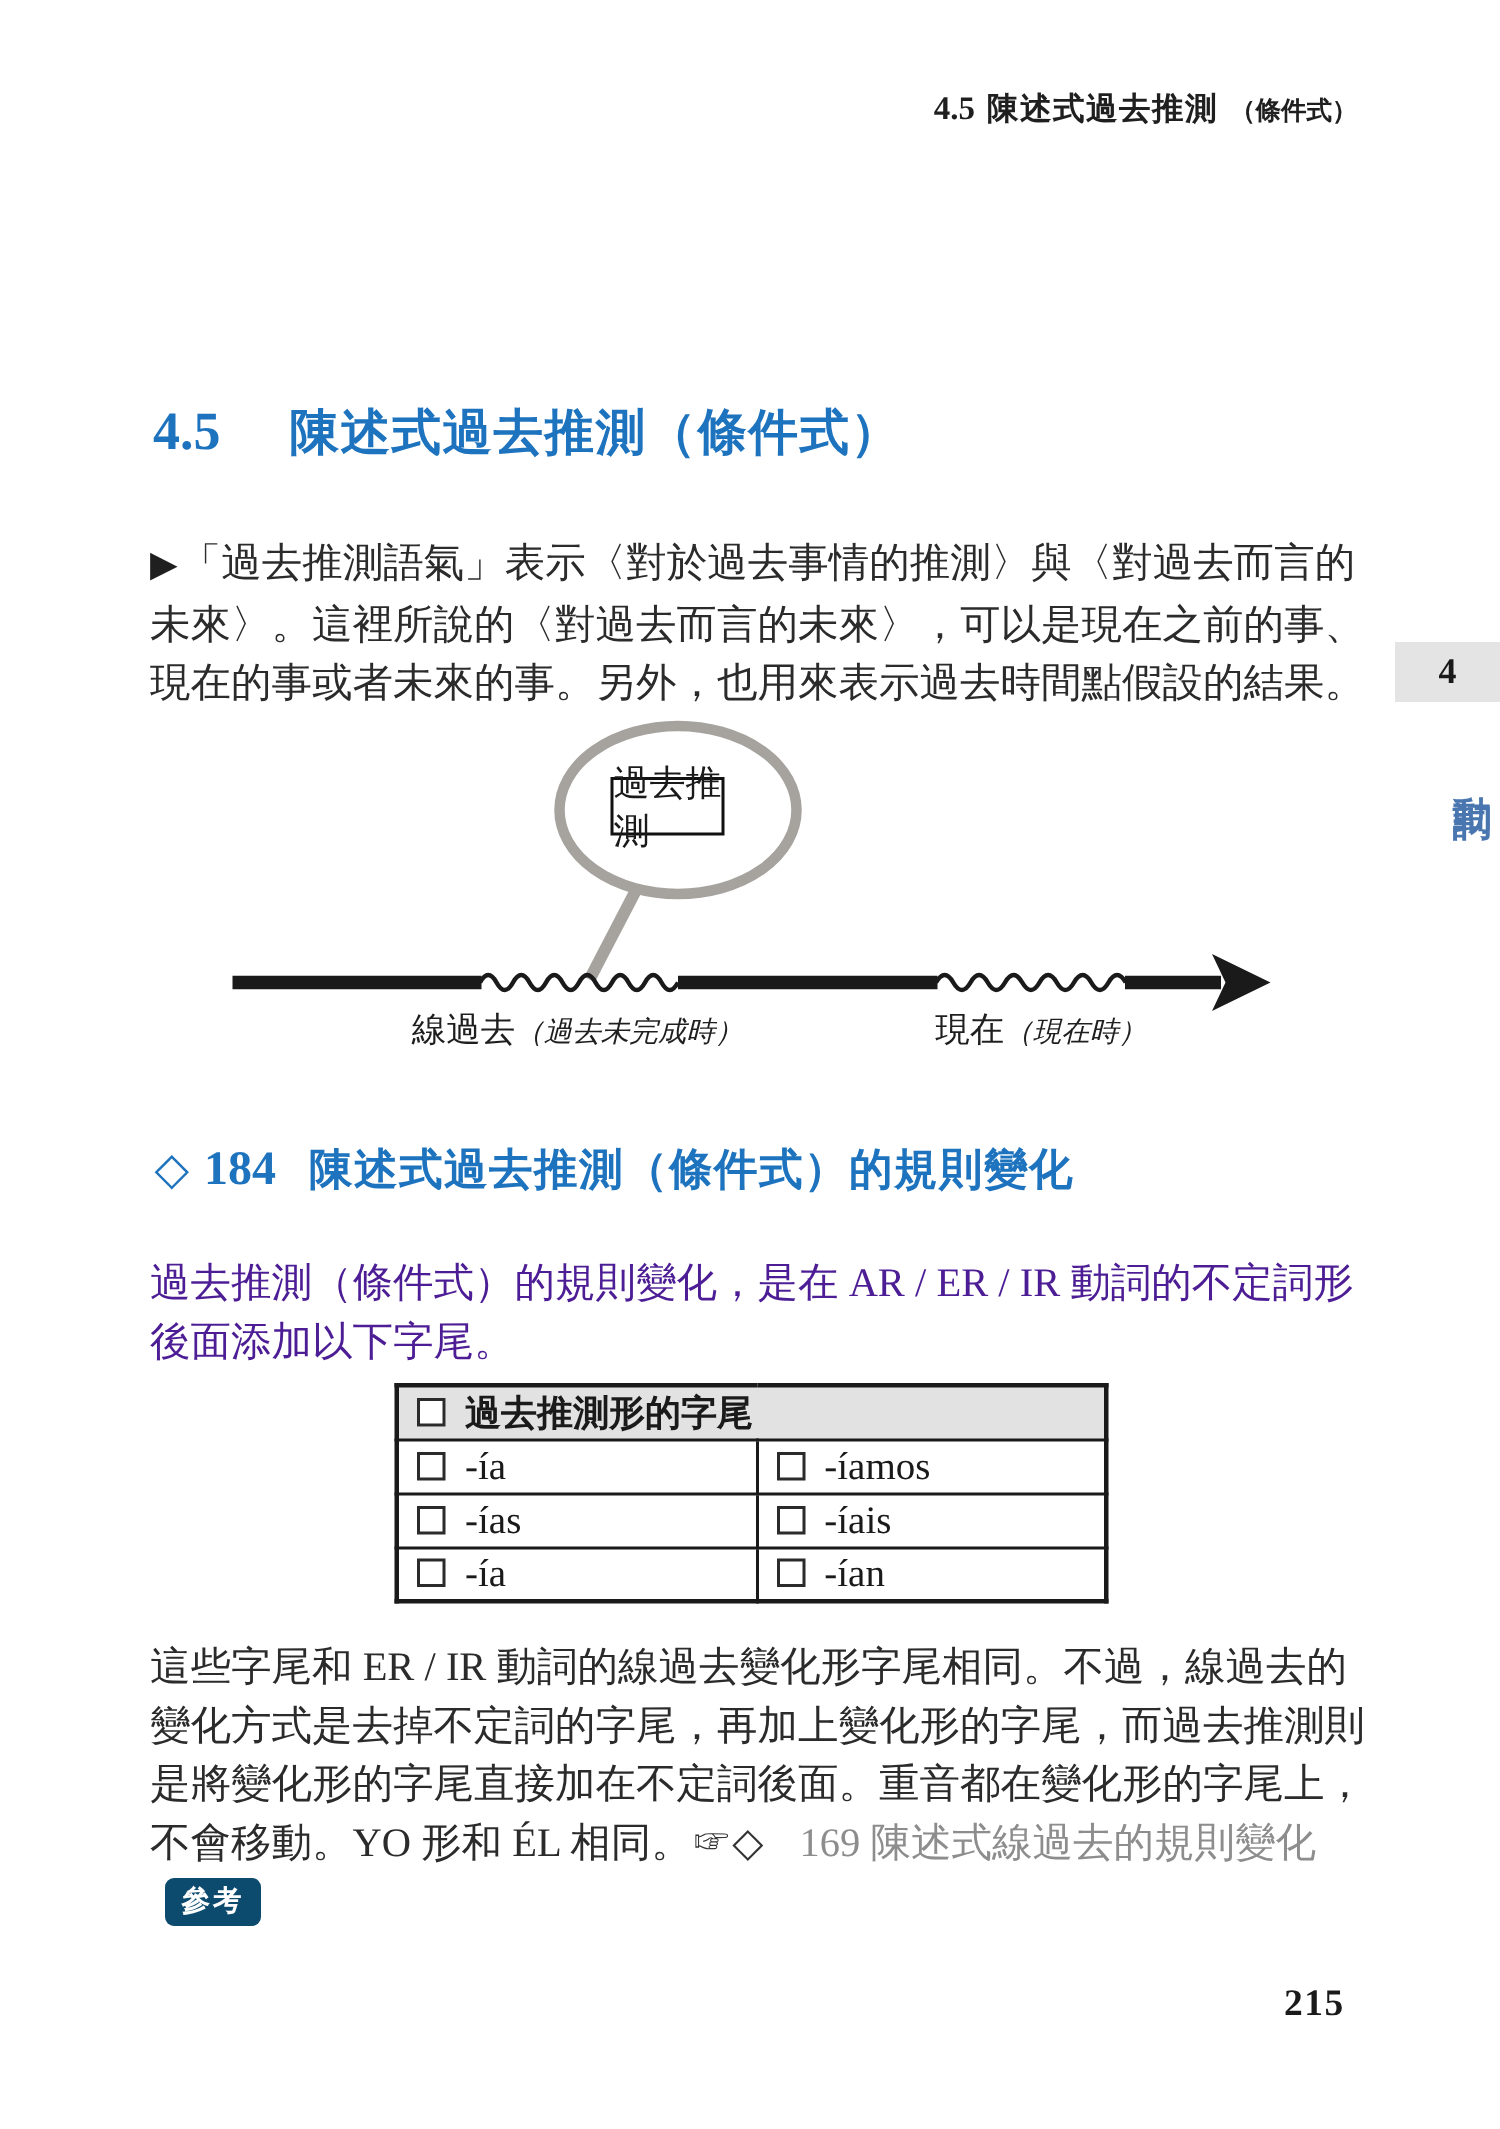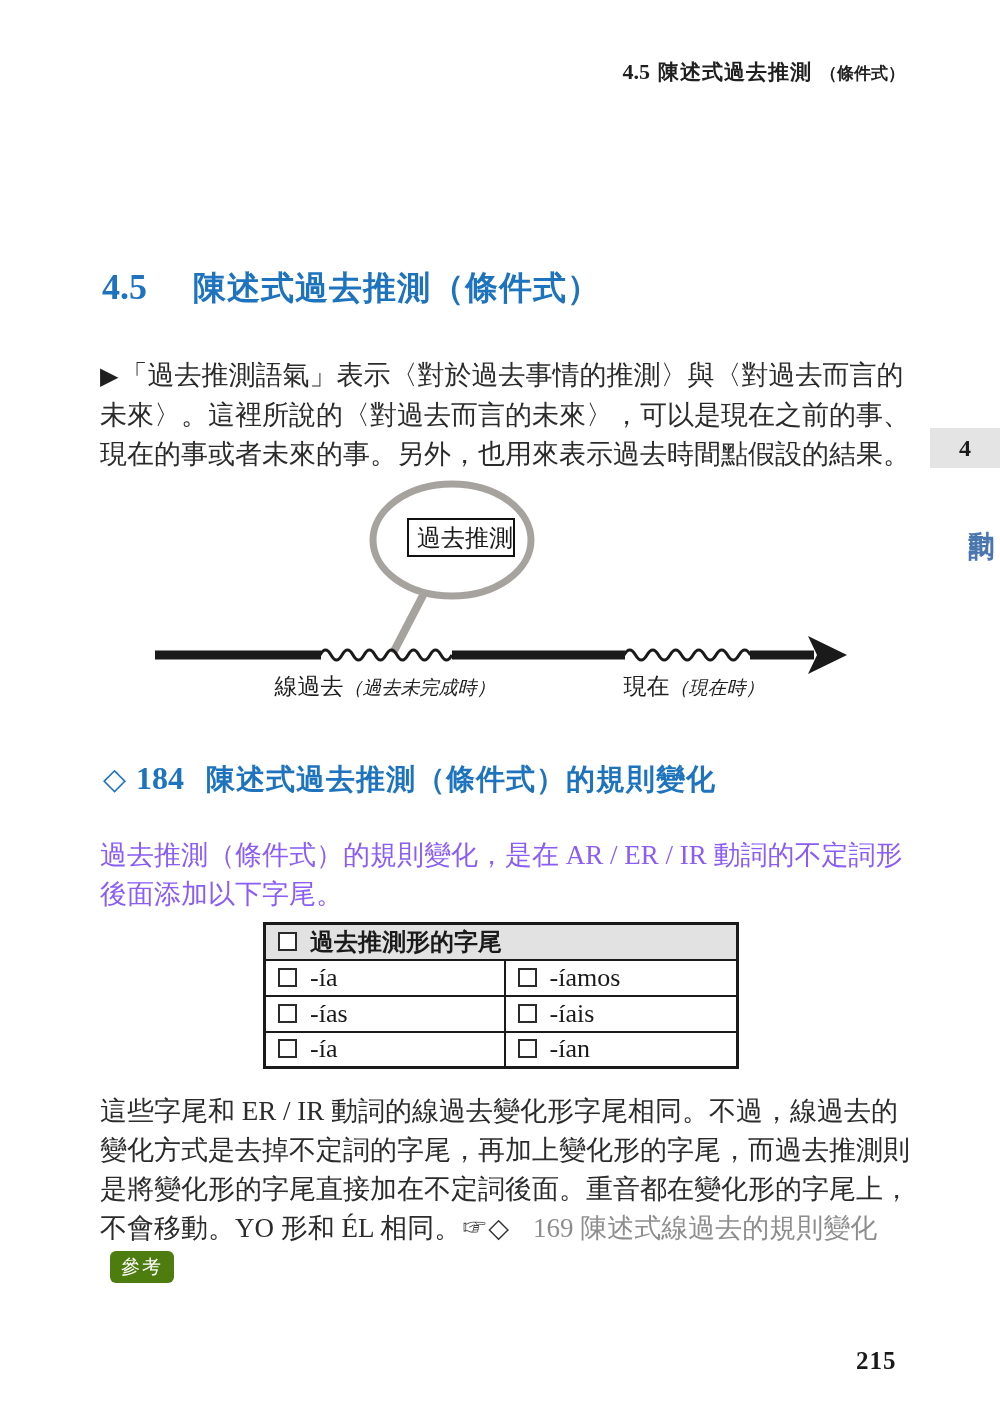--- a/index.html
+++ b/index.html
@@ -41,21 +41,21 @@
   
   .intro {
     position:absolute; left:100px; top:356px; width:815px;
     font-size:27px; line-height:39px; color:#2b2b2b;
   }
   .intro .marker { color:#1f1f1f; font-size:24px; margin-right:2px; }
 
   
   .diagram-svg { position:absolute; left:140px; top:470px; width:760px; height:240px; }
   .bubble-box {
-    position:absolute; left:407px; top:518px; width:108px; height:39px;
+    position:absolute; left:407px; top:518px; width:76px; height:39px;
     border:2.5px solid #111; background:#fff;
     display:flex; align-items:center; justify-content:flex-end;
     font-family:"Liberation Sans","DejaVu Sans",sans-serif;
     font-size:24px; color:#1a1a1a;
   }
   .tl-label {
     position:absolute; top:671px; transform:translateX(-50%);
     white-space:nowrap; color:#1f1f1f;
     font-family:"Liberation Sans","DejaVu Sans",sans-serif;
   }
@@ -86,21 +86,21 @@
     position:absolute; left:103px; top:760px;
     display:flex; align-items:baseline; color:#1e73be; font-weight:bold;
   }
   .subsection-heading .diamond { font-size:30px; font-weight:normal; margin-right:10px;
     font-family:"Liberation Sans","DejaVu Sans",sans-serif; }
   .subsection-heading .sub-num { font-family:"Liberation Serif","DejaVu Serif",serif; font-size:32px; margin-right:22px; }
   .subsection-heading .sub-title { font-family:"Liberation Sans","DejaVu Sans",sans-serif; font-size:29px; letter-spacing:1px; }
 
   .body1 {
     position:absolute; left:100px; top:836px; width:815px;
-    font-size:27px; line-height:39px; color:#8b5cf6;
+    font-size:27px; line-height:39px; color:#4c1d95;
   }
 
   
   .endings-table {
     position:absolute; left:263px; top:922px; width:476px;
     border-collapse:collapse; border:3px solid #1a1a1a;
   }
   .endings-table th, .endings-table td {
     border:2px solid #1a1a1a; text-align:left; vertical-align:middle;
     height:36px; padding:0 0 0 12px;
@@ -122,30 +122,30 @@
     margin-right:13px; vertical-align:-1px;
   }
 
   .body2 {
     position:absolute; left:100px; top:1092px; width:818px;
     font-size:27px; line-height:39px; color:#2b2b2b;
   }
   .body2 .ref-marker { color:#333; }
   .body2 .ref-label { color:#8d8d8d;margin-left:24px; }
   .badge {
-    display:inline-block; background:#4d7c0f; color:#ffffff;
+    display:inline-block; background:#0c4a6e; color:#ffffff;
     font-family:"Liberation Sans","DejaVu Sans",sans-serif;
     font-size:19px; line-height:1; padding:6px 11px 7px;
-    border-radius:6px; margin-left:10px; vertical-align:3px; letter-spacing:2px;
+    border-radius:6px; margin-left:10px; vertical-align:3px; letter-spacing:2px;font-weight:bold;
   }
 
   .page-number {
     position:absolute; left:856px; top:1322px;
     font-family:"Liberation Serif","DejaVu Serif",serif;
-    font-size:25px; font-weight:bold; color:#1a1a1a; letter-spacing:1px;margin-top:25px;
+    font-size:25px; font-weight:bold; color:#1a1a1a; letter-spacing:1px;
   }
 </style>
 </head>
 <body>
 
 <div class="page">
 
   <div class="running-head">
     <span class="rh-num">4.5</span>
     <span class="rh-title">陳述式過去推測</span>

